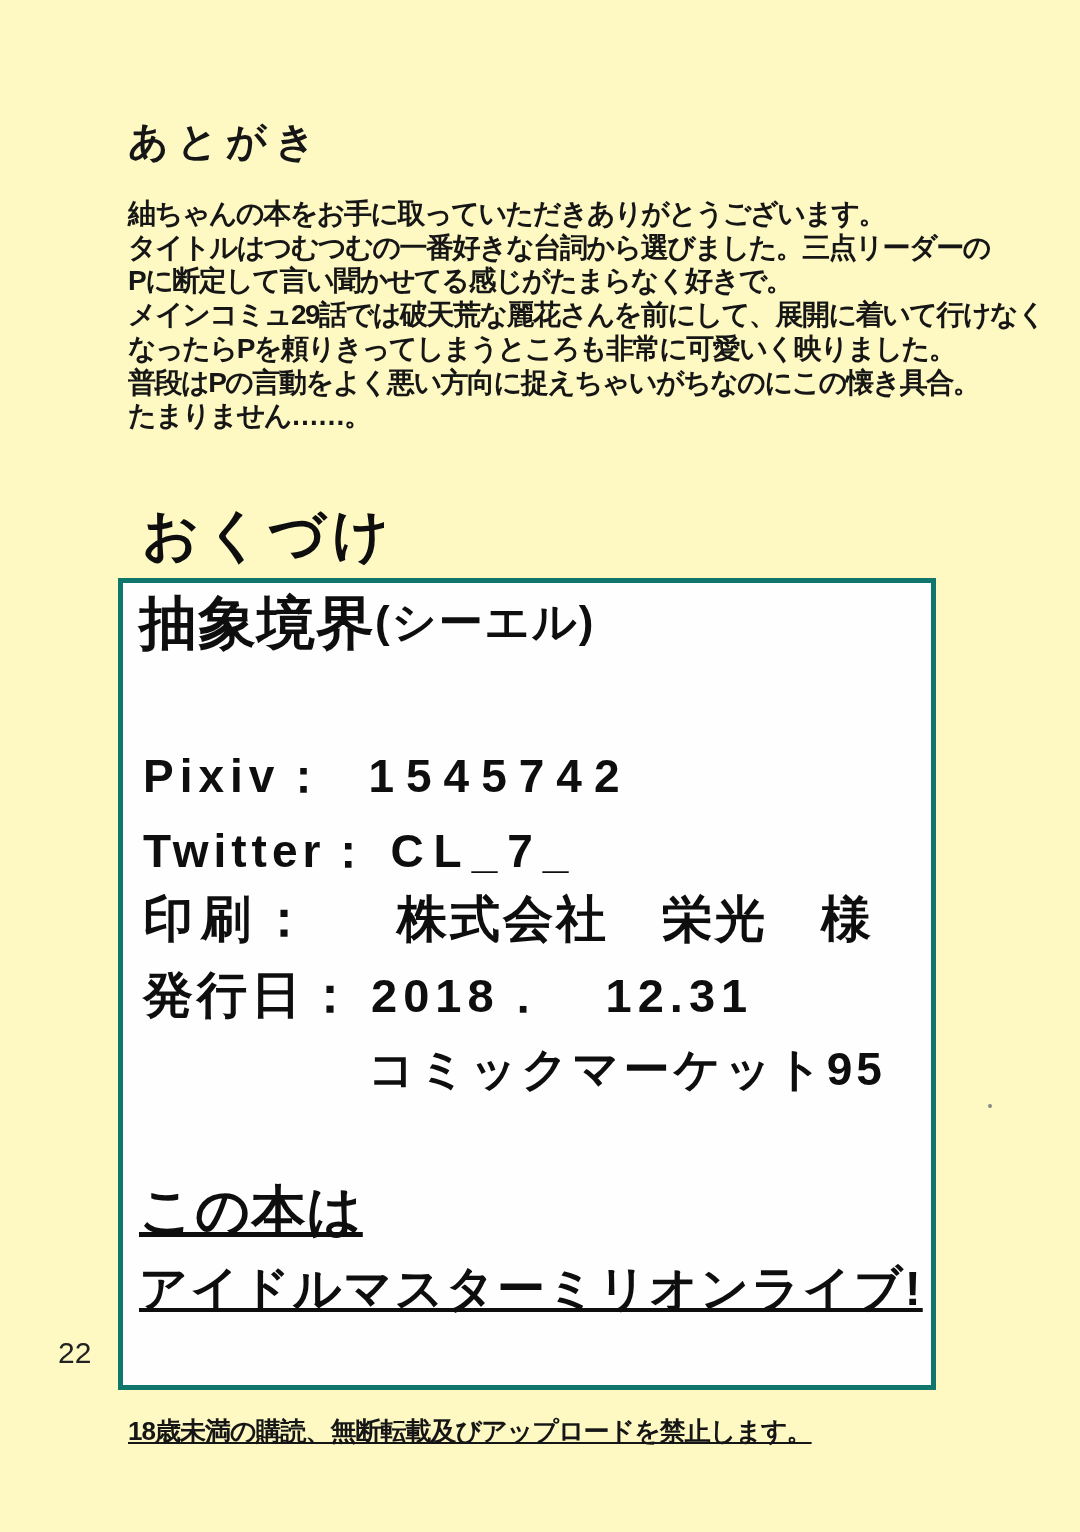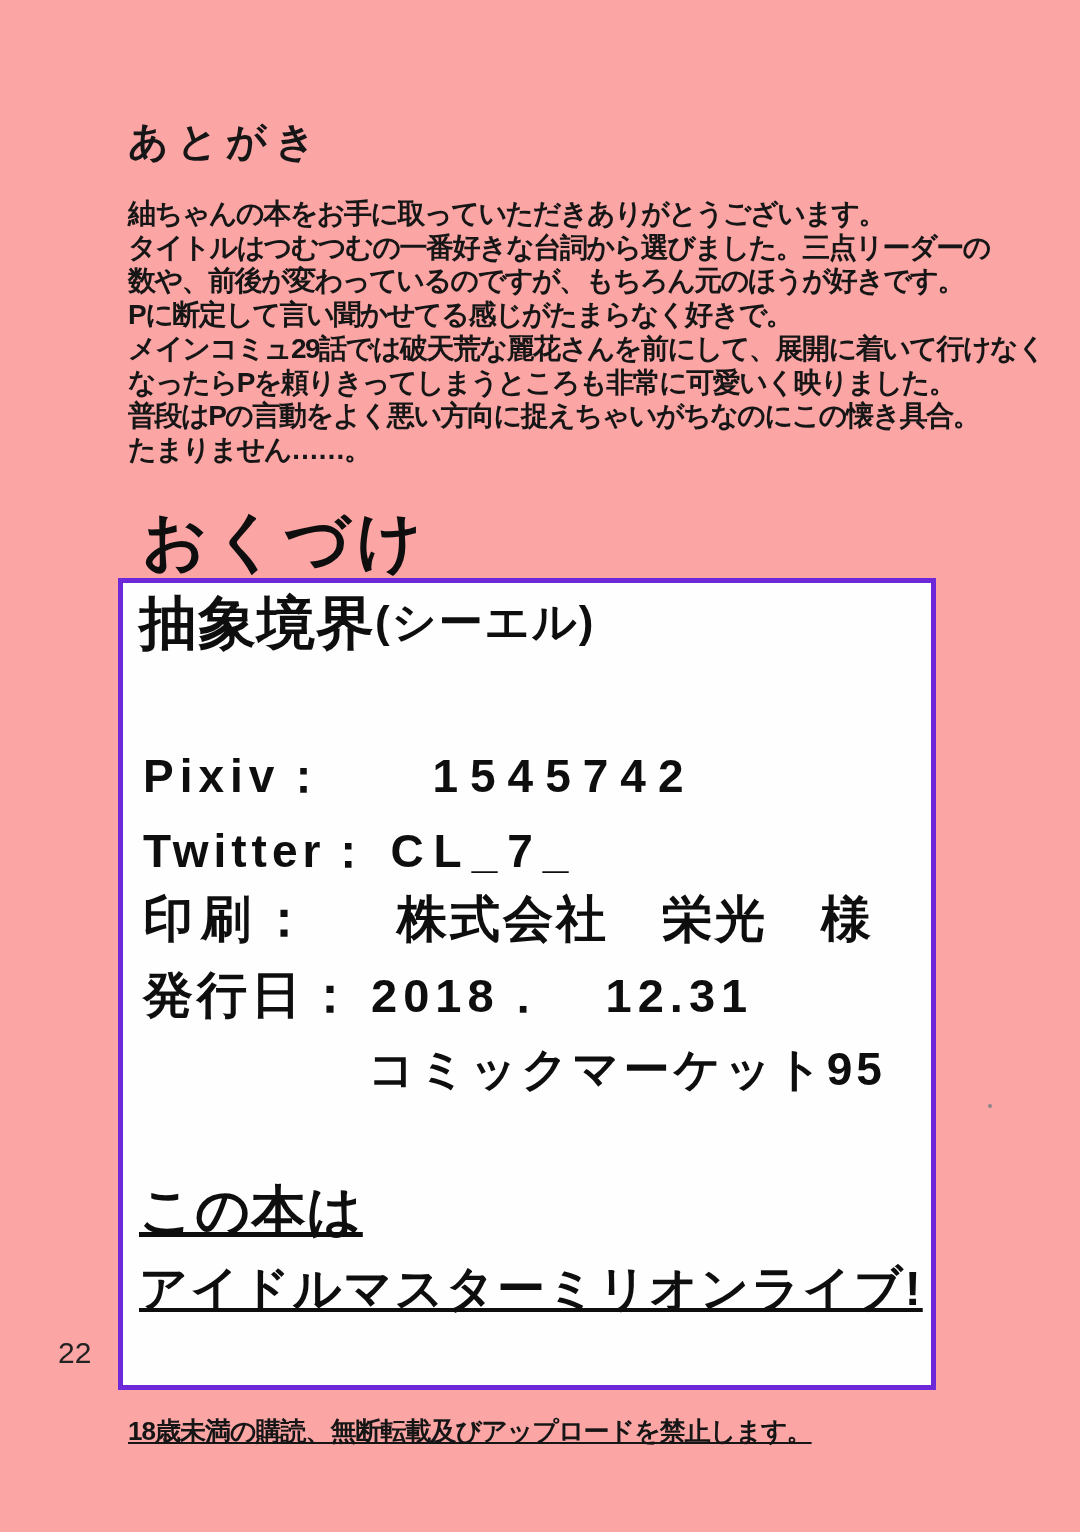--- a/index.html
+++ b/index.html
@@ -6,62 +6,62 @@
   body {
     width: 1080px; height: 1532px;
     background: #ffffff;
     font-family: "Liberation Sans", sans-serif;
     color: #151515;
     overflow: hidden;
   }
   .page {
     position: relative;
     width: 1080px; height: 1532px;
-    background: #fca5a5;
+    background: #fef9c3;
   }
   
   .afterword-title {
     position: absolute; left: 128px; top: 114px;
     font-size: 40px; font-weight: 700; letter-spacing: 8px;
     color: #161616;
   }
   .afterword-text {
     position: absolute; left: 128px; top: 197px; width: 900px;
     font-size: 28px; font-weight: 600; letter-spacing: -1.5px;
     line-height: 33.7px; color: #161616;
     white-space: nowrap;
   }
   
   .okuzuke-title {
     position: absolute; left: 142px; top: 498px;
-    font-size: 64px; font-weight: 900; letter-spacing: 6px;
+    font-size: 56px; font-weight: 900; letter-spacing: 6px;
     color: #0e0e0e;
   }
   
   .colophon-box {
     position: absolute; left: 118px; top: 578px;
     width: 818px; height: 812px;
-    border: 5px solid #6d28d9;
+    border: 5px solid #0f766e;
     box-sizing: border-box;
     background: #fefefe;
   }
   .circle-name {
     position: absolute; left: 16px; top: 2px;
     font-weight: 800; color: #0e0e0e; white-space: nowrap;
   }
   .circle-name .kanji { font-size: 58px; letter-spacing: 1px; }
   .circle-name .reading { font-size: 44px; letter-spacing: 2px; vertical-align: 6px; }
   .info-row {
     position: absolute; left: 20px;
     font-weight: 800; color: #0e0e0e; white-space: nowrap;
   }
   .info-row .label, .info-row .value { display: inline-block; }
   .row-pixiv   { top: 163px; font-size: 46px; }
   .row-pixiv .label   { letter-spacing: 6px; }
-  .row-pixiv .value   { margin-left: 100px; letter-spacing: 12px; }
+  .row-pixiv .value   { margin-left: 36px; letter-spacing: 12px; }
   .row-twitter { top: 238px; font-size: 46px; }
   .row-twitter .label { letter-spacing: 5px; }
   .row-twitter .value { margin-left: 14px; letter-spacing: 10px; }
   .row-print   { top: 303px; font-size: 50px; }
   .row-print .label   { letter-spacing: 8px; }
   .row-print .value   { margin-left: 80px; letter-spacing: 3px; }
   .row-date    { top: 379px; font-size: 50px; }
   .row-date .label    { letter-spacing: 4px; }
   .row-date .value    { margin-left: 12px; letter-spacing: 6px; font-size: 47px; }
   .event-line {
@@ -91,21 +91,20 @@
 </head>
 <body>
 
 <div class="page">
 
   <div class="afterword-title">あとがき</div>
 
   <div class="afterword-text">
     <div>紬ちゃんの本をお手に取っていただきありがとうございます。</div>
     <div>タイトルはつむつむの一番好きな台詞から選びました。三点リーダーの</div>
-    <div>数や、前後が変わっているのですが、もちろん元のほうが好きです。</div>
     <div>Pに断定して言い聞かせてる感じがたまらなく好きで。</div>
     <div>メインコミュ29話では破天荒な麗花さんを前にして、展開に着いて行けなく</div>
     <div>なったらPを頼りきってしまうところも非常に可愛いく映りました。</div>
     <div>普段はPの言動をよく悪い方向に捉えちゃいがちなのにこの懐き具合。</div>
     <div>たまりません……。</div>
   </div>
 
   <div class="okuzuke-title">おくづけ</div>
 
   <div class="colophon-box">

